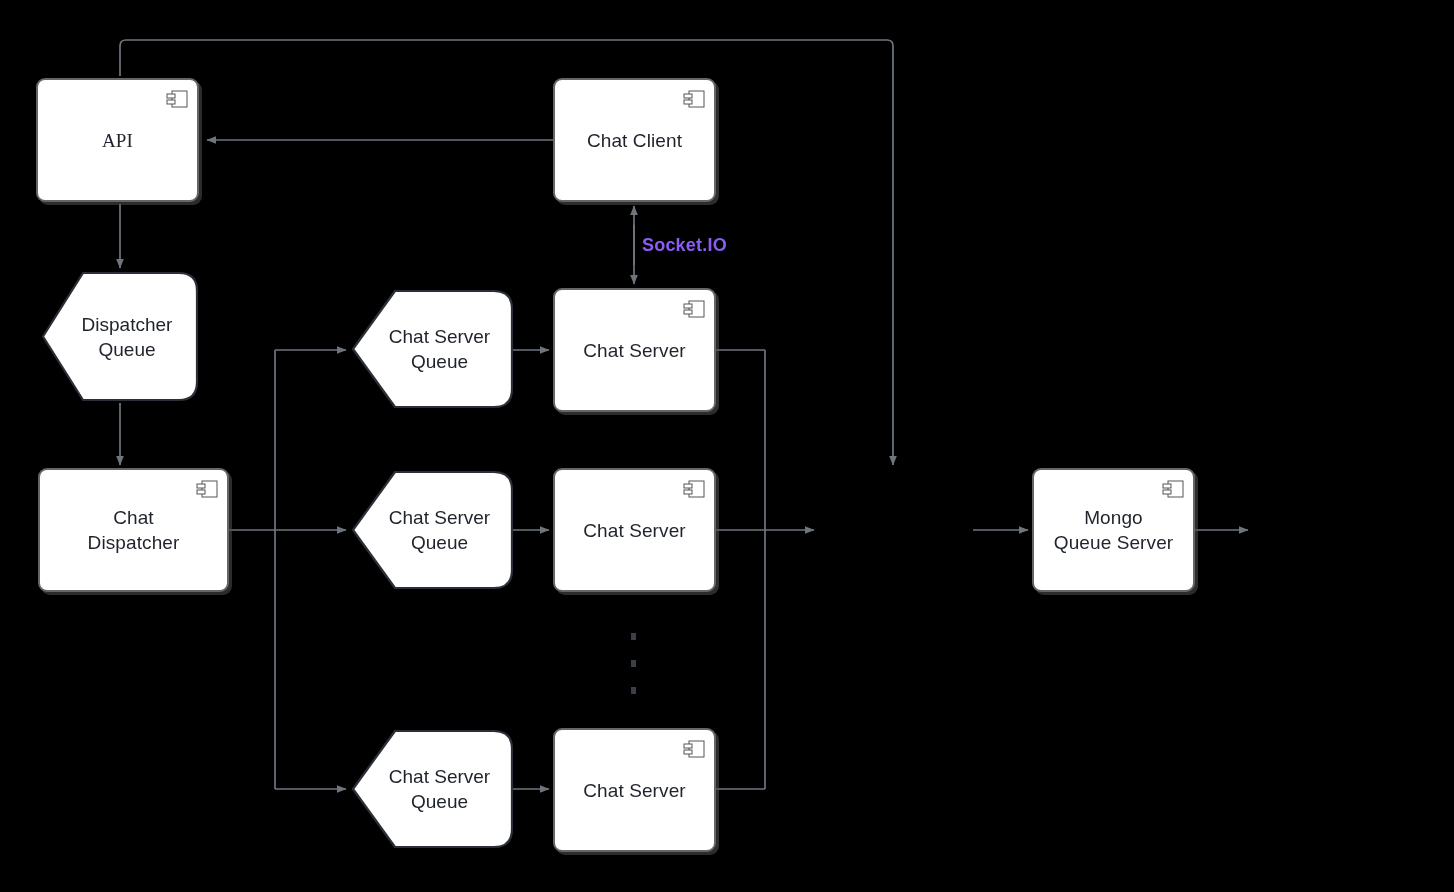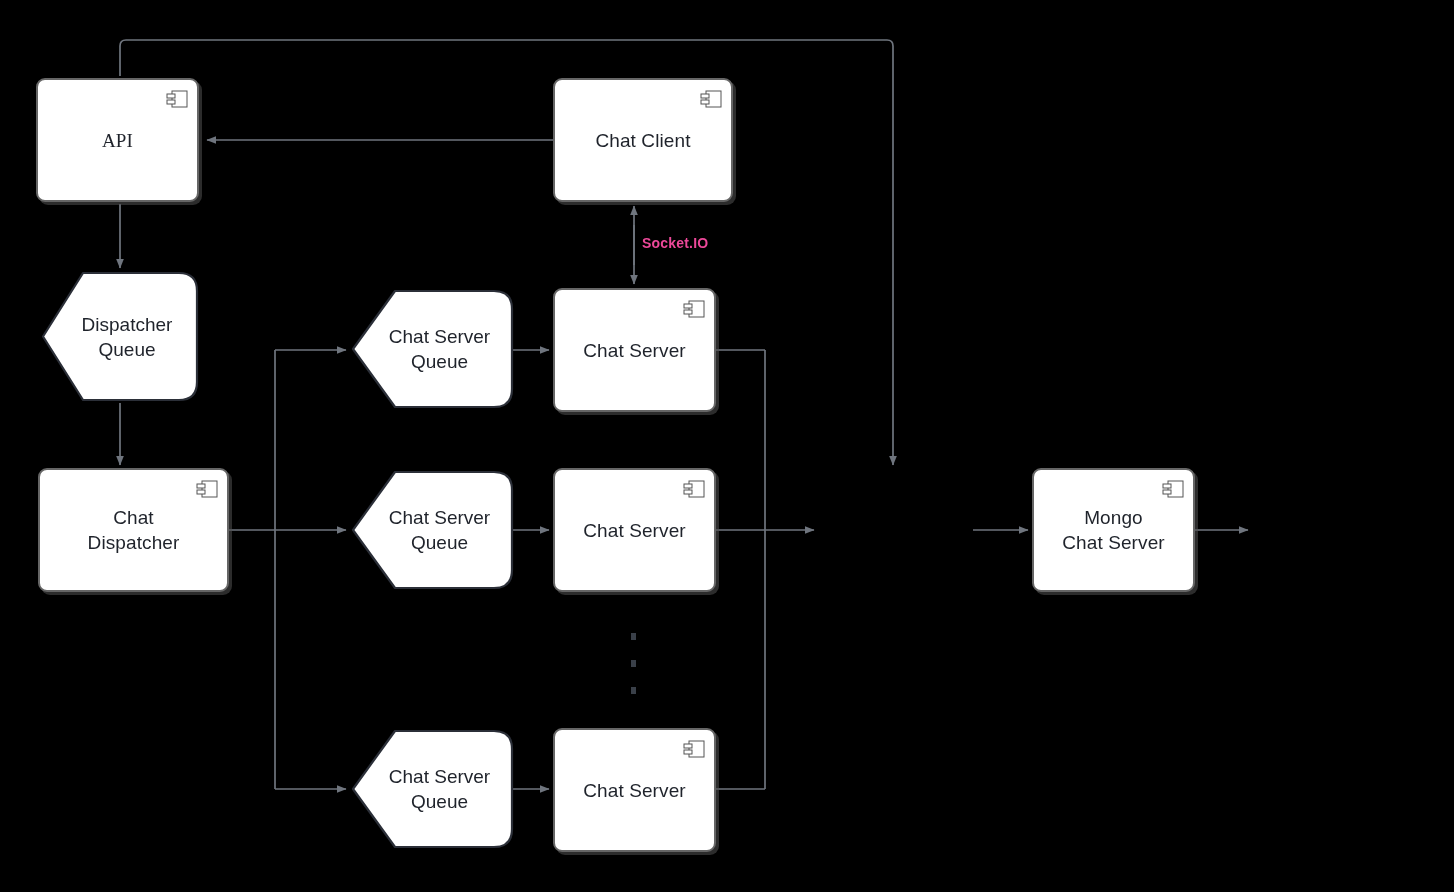--- a/index.html
+++ b/index.html
@@ -69,22 +69,22 @@
     color: #1f232b;
     font-size: 19px;
     line-height: 25px;
     white-space: pre-line;
     padding-left: 14px;
     z-index: 2;
   }
   
   .edge-label {
     position: absolute;
-    color: #ec4899;
-    font-size: 14px;
+    color: #8b5cf6;
+    font-size: 18px;
     font-weight: bold;
     letter-spacing: 0.2px;
     white-space: nowrap;
   }
   
   .ellipsis-dot {
     position: absolute;
     width: 5px;
     height: 7px;
     background: #3a4049;
@@ -141,21 +141,21 @@
 
   <div class="node component" style="left:36px; top:78px; width:163px; height:124px;font-family:Liberation Serif, serif;">
     <svg class="comp-icon" viewBox="0 0 22 20">
       <rect x="6" y="2" width="15" height="16" fill="#fff" stroke="#555" stroke-width="1"></rect>
       <rect x="1" y="5" width="8" height="4" fill="#fff" stroke="#555" stroke-width="1"></rect>
       <rect x="1" y="11" width="8" height="4" fill="#fff" stroke="#555" stroke-width="1"></rect>
     </svg>
     <span class="label">API</span>
   </div>
 
-  <div class="node component" style="left:553px; top:78px; width:180px; height:124px;">
+  <div class="node component" style="left:553px; top:78px; width:163px; height:124px;">
     <svg class="comp-icon" viewBox="0 0 22 20">
       <rect x="6" y="2" width="15" height="16" fill="#fff" stroke="#555" stroke-width="1"></rect>
       <rect x="1" y="5" width="8" height="4" fill="#fff" stroke="#555" stroke-width="1"></rect>
       <rect x="1" y="11" width="8" height="4" fill="#fff" stroke="#555" stroke-width="1"></rect>
     </svg>
     <span class="label">Chat Client</span>
   </div>
 
   <div class="node queue" style="left:41px; top:271px; width:158px; height:131px;">
     <svg class="qshape" viewBox="0 0 158 131" preserveAspectRatio="none">
@@ -227,21 +227,21 @@
   </div>
 
 
   <div class="node component" style="left:1032px; top:468px; width:163px; height:124px;">
     <svg class="comp-icon" viewBox="0 0 22 20">
       <rect x="6" y="2" width="15" height="16" fill="#fff" stroke="#555" stroke-width="1"></rect>
       <rect x="1" y="5" width="8" height="4" fill="#fff" stroke="#555" stroke-width="1"></rect>
       <rect x="1" y="11" width="8" height="4" fill="#fff" stroke="#555" stroke-width="1"></rect>
     </svg>
     <span class="label">Mongo
-Chat Server</span>
+Queue Server</span>
   </div>
 
 
   <div class="edge-label" style="left:642px; top:235px;">Socket.IO</div>
 
   <div class="ellipsis-dot" style="left:631px; top:633px;"></div>
   <div class="ellipsis-dot" style="left:631px; top:660px;"></div>
   <div class="ellipsis-dot" style="left:631px; top:687px;"></div>
 
 </div>

